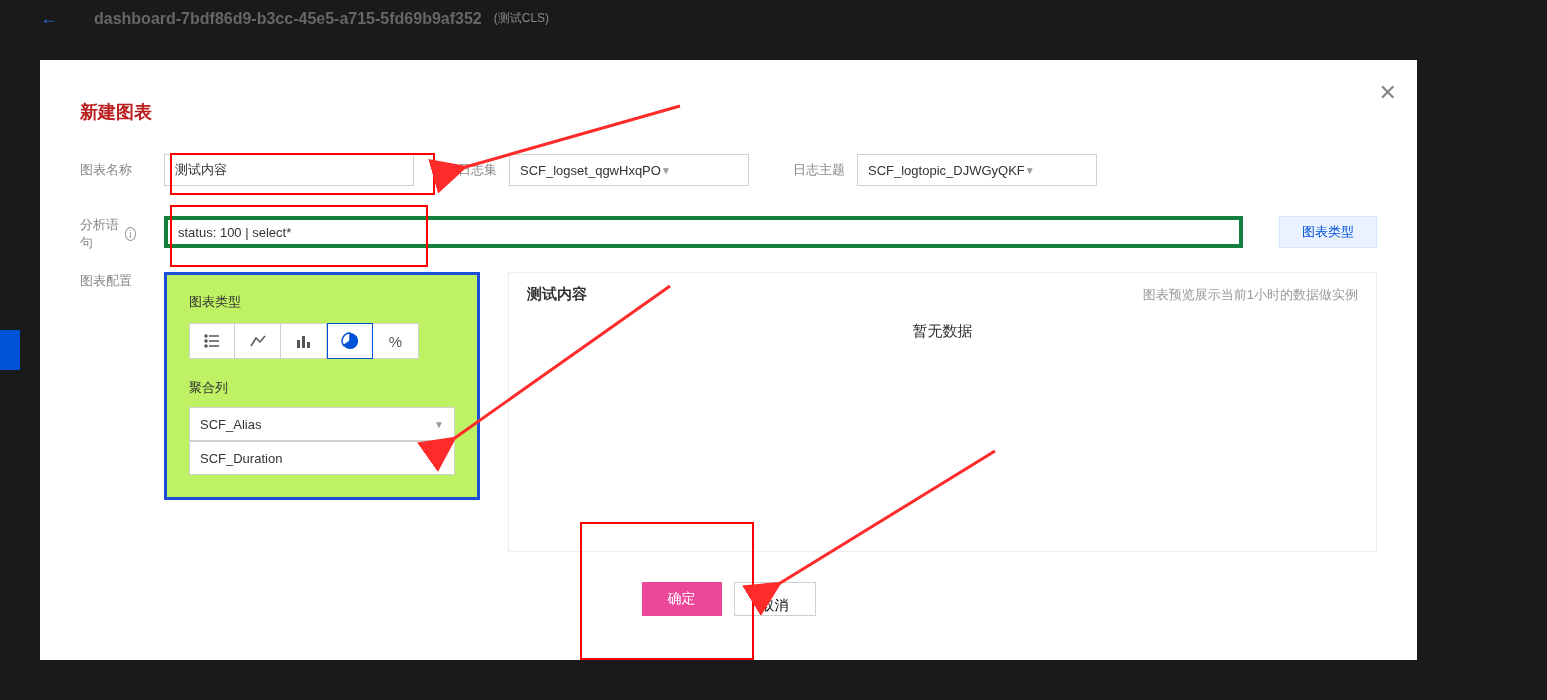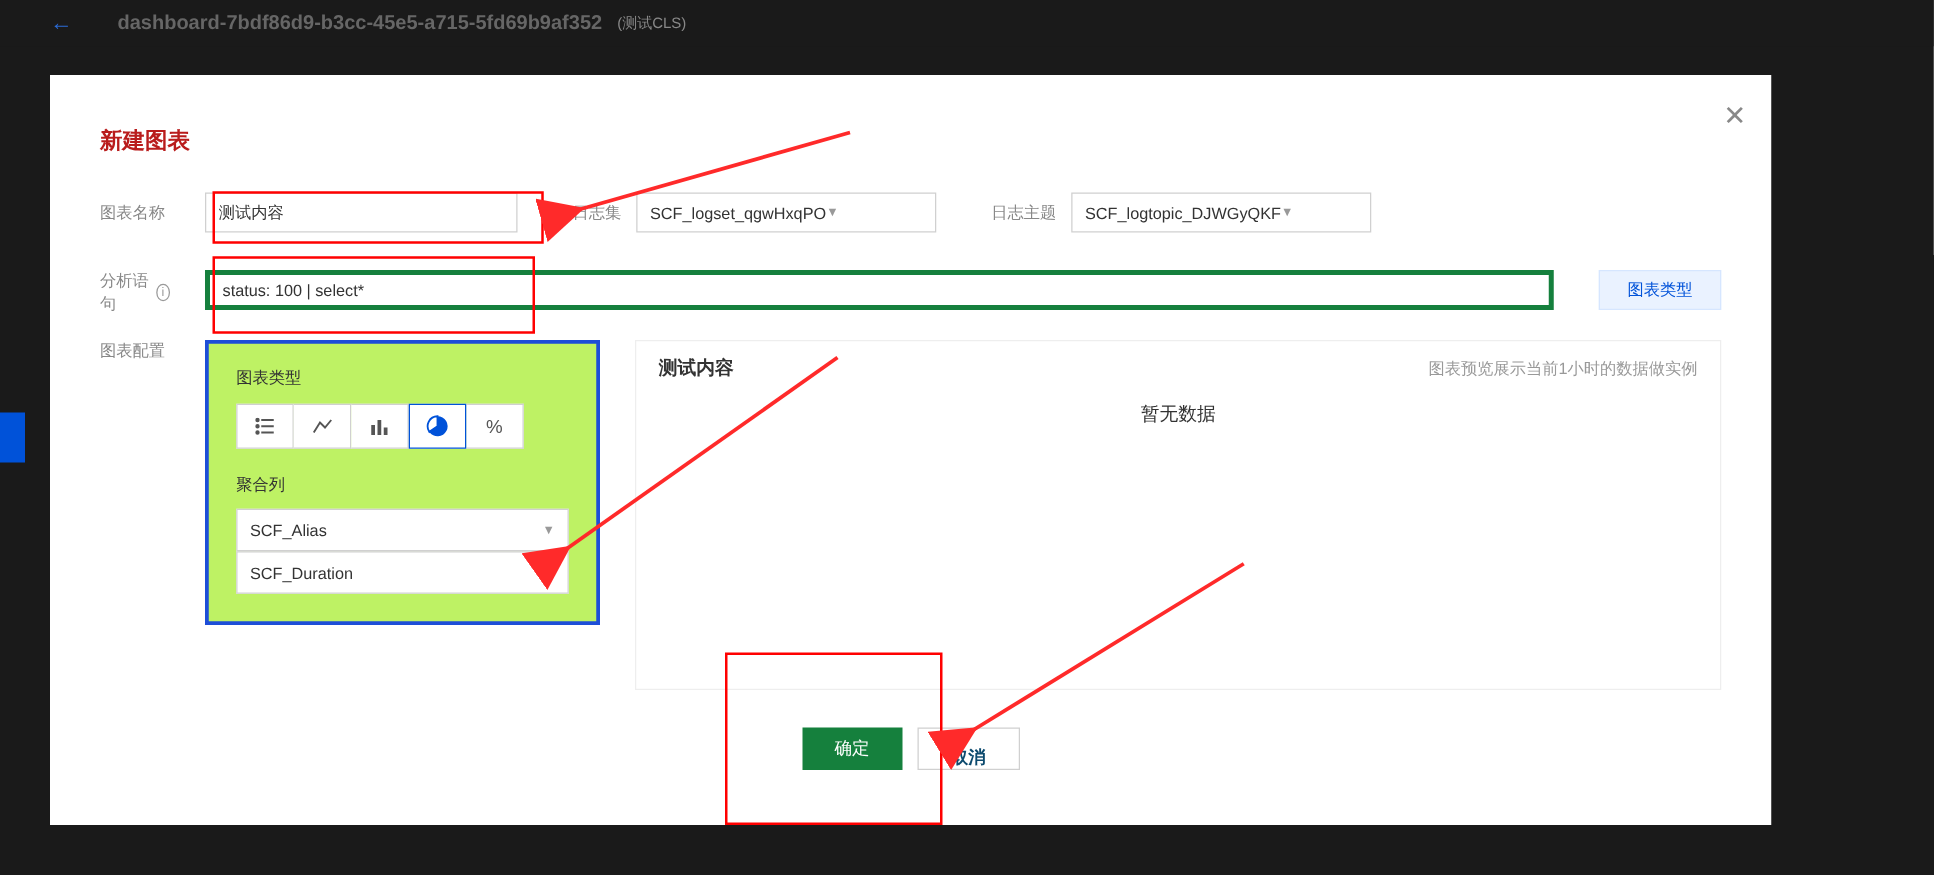--- a/index.html
+++ b/index.html
@@ -253,35 +253,34 @@
     }
     .modal-actions {
       display: flex;
       justify-content: center;
       gap: 12px;
       margin-top: 30px;
     }
     .btn-primary {
       height: 34px;
       padding: 0 26px;
-      background: #15803d;
+      background: #ec4899;
       color: #fff;
       border: none;
       font-size: 14px;
       cursor: pointer;
     }
     .btn-secondary {
       height: 34px;
       padding: 14px 26px;
       background: #fff;
-      color: #0c4a6e;
+      color: #000000;
       border: 1px solid #d0d0d0;
       font-size: 14px;
       cursor: pointer;
-      font-weight: bold;
     }
     
     .anno {
       position: absolute;
       pointer-events: none;
       z-index: 100;
     }
     .redbox {
       border: 2px solid #ff0000;
     }

